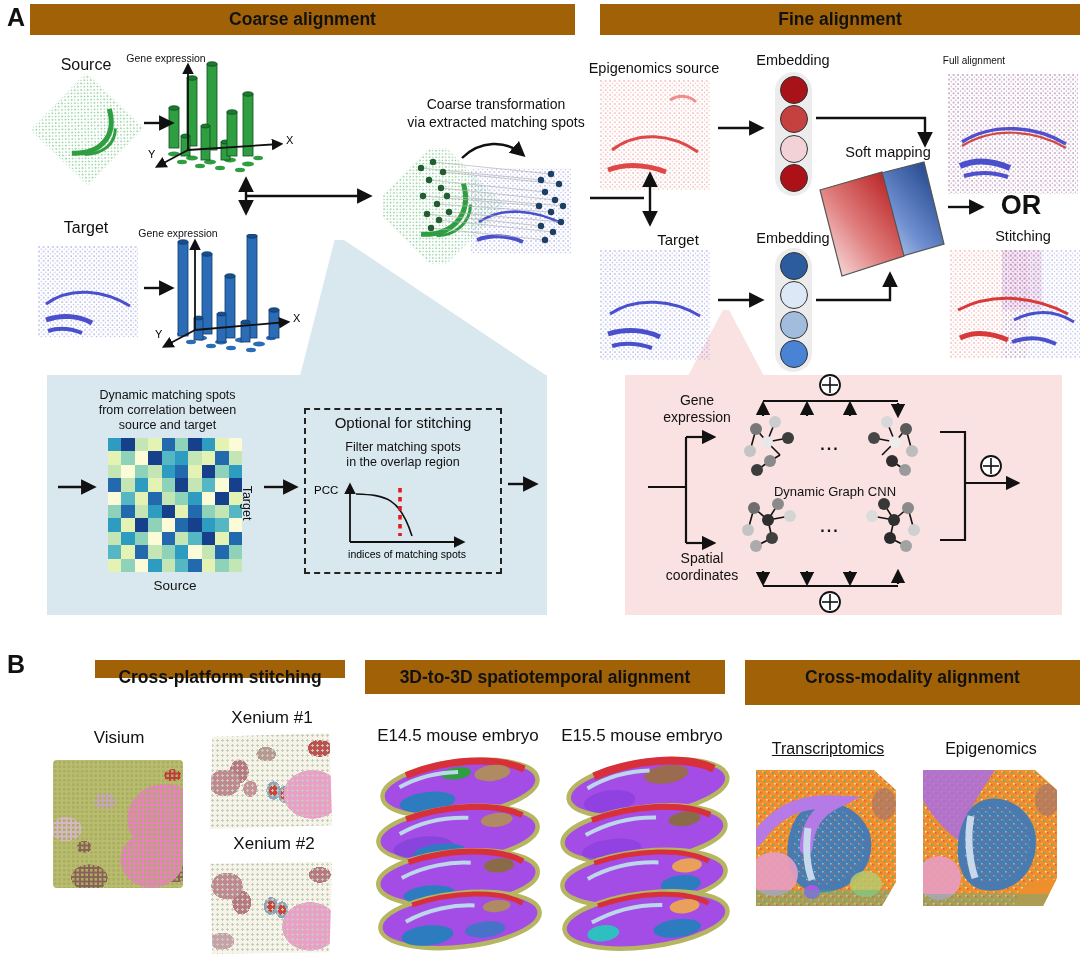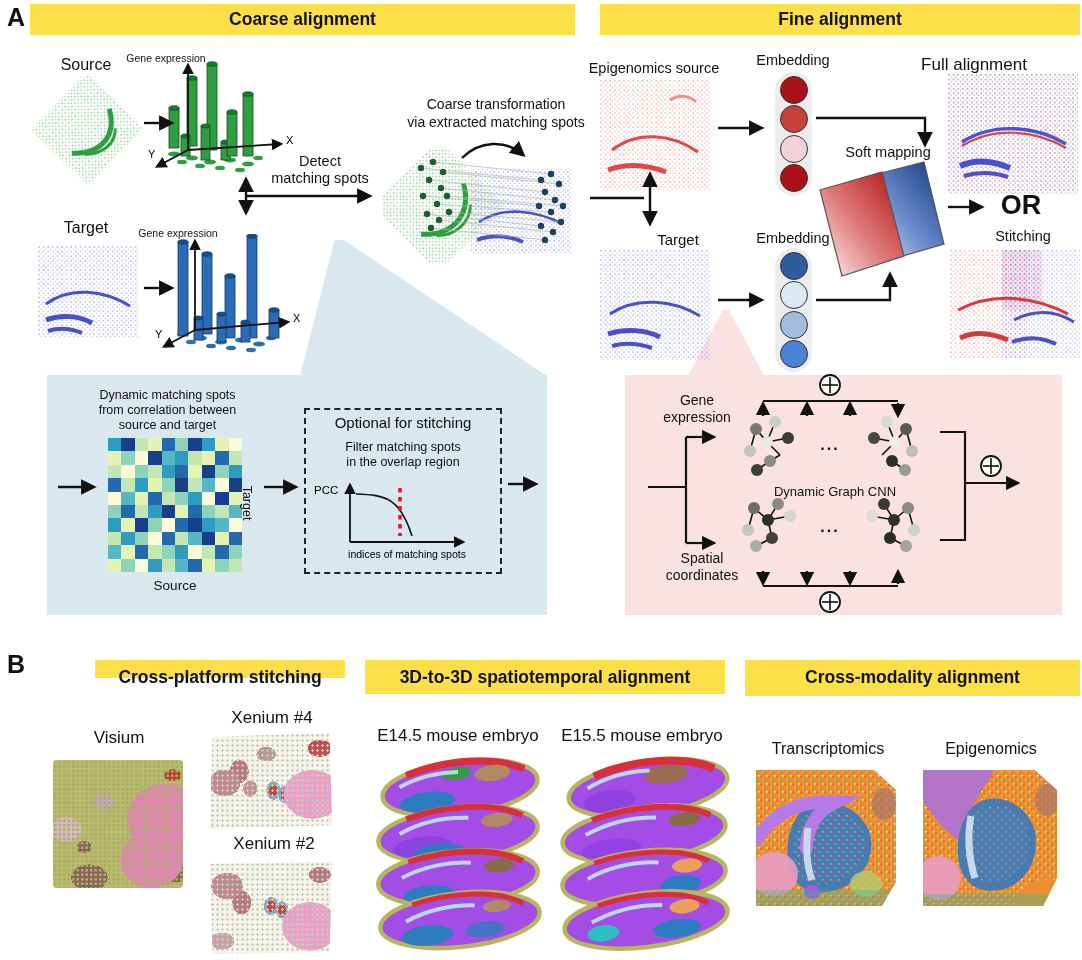--- a/index.html
+++ b/index.html
@@ -1,21 +1,21 @@
 <!DOCTYPE html>
 <html><head>
 <meta charset="utf-8">
 <style>
   * { margin:0; padding:0; box-sizing:border-box; }
   html,body { background:#ffffff; }
   body { font-family:"Liberation Sans", sans-serif; color:#111; }
   #root { position:relative; width:1082px; height:960px; background:#fff; overflow:hidden; }
   .abs { position:absolute; }
   .panel-label { font-size:25px; font-weight:bold; }
-  .hdr { background:#fde047; text-align:center; font-weight:bold; font-size:17.5px; line-height:31px; height:31px; }
+  .hdr { background:#a16207; text-align:center; font-weight:bold; font-size:17.5px; line-height:31px; height:31px; }
   .lbl { text-align:center; }
   .callout { position:absolute; }
   .box-blue { background:#d9e7ee; }
   .box-pink { background:#fbe2e2; }
   .capsule { background:#ececec; border-radius:19px; display:flex; flex-direction:column; align-items:center; justify-content:space-between; padding:4px 0; }
   .capsule .dot { width:28px; height:28px; border-radius:50%; border:1.3px solid #333; }
   .hm { display:grid; grid-template-columns:repeat(10,1fr); grid-template-rows:repeat(10,1fr); }
   .rot90 { transform:rotate(90deg); transform-origin:center; }
   .dashbox { border:2px dashed #222; background:transparent; }
   svg { display:block; }
@@ -190,24 +190,20 @@
       <line x1="50" y1="96" x2="142" y2="88" marker-end="url(#ah)"></line>
       <line x1="50" y1="96" x2="20" y2="112" marker-end="url(#ah)"></line>
     </g>
     <text x="148" y="88" font-size="11">X</text>
     <text x="10" y="104" font-size="11">Y</text>
   </svg>
   <svg class="abs" style="left:142px;top:279px;" width="34" height="18">
     <line x1="2" y1="9" x2="28" y2="9" stroke="#111" stroke-width="2.4" marker-end="url(#ah)"></line>
   </svg>
 
-  <div class="abs lbl" style="left:258px;top:153px;width:124px;font-size:14.5px;line-height:17px;">
-    <div>Detect</div>
-    <div>matching spots</div>
-  </div>
 
   <div class="abs lbl" style="left:386px;top:96px;width:220px;font-size:14px;line-height:17.5px;">
     <div>Coarse transformation</div>
     <div>via extracted matching spots</div>
   </div>
   <svg class="abs" style="left:383px;top:148px;" width="198" height="116">
     <g transform="translate(55,58) rotate(-45)">
       <rect x="-47" y="-47" width="94" height="94" fill="url(#pgrn)"></rect>
       <path d="M -32,8 C -10,32 18,30 34,2" stroke="#2f9e41" stroke-width="5" fill="none"></path>
       <path d="M -22,20 C -8,34 12,34 24,22" stroke="#2f9e41" stroke-width="3" fill="none"></path>
@@ -301,21 +297,21 @@
       <linearGradient id="gred" x1="1" y1="0" x2="0" y2="1">
         <stop offset="0" stop-color="#b00d0d"></stop>
           <stop offset="0.55" stop-color="#e07d7d"></stop>
           <stop offset="1" stop-color="#fdf6f6"></stop>
       </linearGradient>
     </defs>
     <polygon points="50,20 112,4 132,86 70,104" fill="url(#gblue)" stroke="#555" stroke-width="1.2"></polygon>
     <polygon points="8,32 70,14 92,98 30,118" fill="url(#gred)" stroke="#555" stroke-width="1.2"></polygon>
   </svg>
 
-  <div class="abs lbl" style="left:912px;top:55px;width:124px;font-size:17px;">Full alignment</div>
+  <div class="abs lbl" style="left:912px;top:55px;width:124px;font-size:10px;">Full alignment</div>
   <svg class="abs tissue" style="left:948px;top:74px;" width="130" height="122">
     <rect width="130" height="120" fill="#fff"></rect>
     <rect width="130" height="120" fill="url(#pred2)"></rect>
     <rect width="130" height="120" fill="url(#pblu)" opacity="0.85"></rect>
     <path d="M 14,68 C 46,48 88,52 118,70" stroke="#5050cc" stroke-width="3.4" fill="none"></path>
     <path d="M 14,72 C 46,52 88,56 118,74" stroke="#d04848" stroke-width="2.2" fill="none"></path>
     <path d="M 12,92 C 30,84 48,88 62,94" stroke="#4a50cc" stroke-width="6" fill="none"></path>
     <path d="M 16,102 C 32,97 48,99 60,103" stroke="#5050cc" stroke-width="4" fill="none"></path>
   </svg>
   <div class="abs lbl" style="left:985px;top:190px;width:72px;font-size:27px;font-weight:bold;">OR</div>
@@ -604,38 +600,38 @@
           <circle cx="991" cy="96" r="10" fill="#fff" stroke="#111" stroke-width="1.8"></circle>
           <line x1="991" y1="88" x2="991" y2="104" stroke="#111" stroke-width="1.6"></line>
           <line x1="983" y1="96" x2="999" y2="96" stroke="#111" stroke-width="1.6"></line>
         </g>
     </g>
   </svg>
 
   <div class="abs panel-label" style="left:7px;top:650px;">B</div>
   <div class="abs hdr" style="left:95px;top:660px;width:250px;height:18px;line-height:34px;">Cross-platform stitching</div>
   <div class="abs hdr" style="left:365px;top:660px;width:360px;height:34px;line-height:34px;">3D-to-3D spatiotemporal alignment</div>
-  <div class="abs hdr" style="left:745px;top:660px;width:335px;height:36px;line-height:34px;">Cross-modality alignment</div>
+  <div class="abs hdr" style="left:745px;top:660px;width:335px;height:45px;line-height:34px;">Cross-modality alignment</div>
 
   <div class="abs lbl" style="left:63px;top:728px;width:112px;font-size:17px;">Visium</div>
   <div class="abs" style="left:53px;top:760px;width:130px;height:128px;border-radius:4px;
       background-color:#b9bd6e;
       background-image:
         radial-gradient(#aaad62 1.3px, transparent 1.4px),
         radial-gradient(ellipse 62px 58px at 86% 46%, #ec7fc4 0 60%, transparent 61%),
         radial-gradient(ellipse 52px 46px at 76% 78%, #ec7fc4 0 60%, transparent 61%),
         radial-gradient(ellipse 30px 22px at 28% 92%, #8a5f58 0 60%, transparent 61%),
         radial-gradient(ellipse 22px 16px at 94% 88%, #8a5f58 0 60%, transparent 61%),
         radial-gradient(ellipse 14px 10px at 92% 12%, #c23838 0 60%, transparent 61%),
         radial-gradient(ellipse 26px 20px at 10% 54%, #d8b8c8 0 60%, transparent 61%),
         radial-gradient(ellipse 18px 14px at 40% 32%, #c8a8b8 0 60%, transparent 61%),
         radial-gradient(ellipse 12px 10px at 24% 68%, #8a5f58 0 60%, transparent 61%);
       background-size: 4.5px 4.5px, auto, auto, auto, auto, auto, auto, auto, auto;"></div>
 
-  <div class="abs lbl" style="left:212px;top:708px;width:120px;font-size:17px;">Xenium #4</div>
+  <div class="abs lbl" style="left:212px;top:708px;width:120px;font-size:17px;">Xenium #1</div>
   <div class="abs" style="left:210px;top:733px;width:122px;height:96px;clip-path:polygon(2% 4%, 98% 0, 100% 96%, 0 100%);
       background-color:#f6f3e9;
       background-image:
         radial-gradient(#c4ccba 1px, transparent 1.1px),
         radial-gradient(ellipse 48px 40px at 84% 64%, #eb9ec7 0 60%, transparent 61%),
         radial-gradient(ellipse 26px 22px at 12% 52%, #c08890 0 60%, transparent 61%),
         radial-gradient(ellipse 15px 19px at 24% 40%, #b87880 0 62%, transparent 63%),
         radial-gradient(ellipse 11px 13px at 33% 58%, #c89098 0 62%, transparent 63%),
         radial-gradient(ellipse 10px 13px at 52% 60%, #cc4438 0 42%, #8ea4ba 43% 70%, transparent 71%),
         radial-gradient(ellipse 9px 12px at 61% 64%, #cc4438 0 42%, #8ea4ba 43% 70%, transparent 71%),
@@ -735,21 +731,21 @@
         <ellipse rx="82" ry="27" fill="#a44ce6" stroke="#b5b65f" stroke-width="4.5"></ellipse>
         <path d="M -46,-20 C -4,-29 44,-25 64,-9" stroke="#d8303a" stroke-width="5" fill="none"></path>
         <ellipse cx="40" cy="-9" rx="15" ry="7" fill="#e8a05a"></ellipse>
         <ellipse cx="-44" cy="8" rx="16" ry="8" fill="#2ec0c0"></ellipse>
         <ellipse cx="30" cy="12" rx="24" ry="9" fill="#2e7cc0"></ellipse>
         <path d="M -54,-4 C -30,-14 -4,-16 18,-13" stroke="#bcd6ea" stroke-width="4" fill="none"></path>
       </g>
     </g>
   </svg>
 
-  <div class="abs lbl" style="left:757px;top:740px;width:142px;font-size:16px;">Transcriptomics</div>
+  <div class="abs lbl" style="left:757px;top:740px;width:142px;font-size:16px;text-decoration:underline;">Transcriptomics</div>
   <div class="abs lbl" style="left:921px;top:740px;width:140px;font-size:16px;">Epigenomics</div>
 
   <svg class="abs" style="left:756px;top:770px;" width="140" height="136">
     <defs>
         <clipPath id="clipT">
           <polygon points="0,0 118,0 140,20 140,112 126,136 0,136"></polygon>
         </clipPath>
       </defs>
     <g clip-path="url(#clipT)">
       <rect width="140" height="136" fill="#ee8f2e"></rect>

